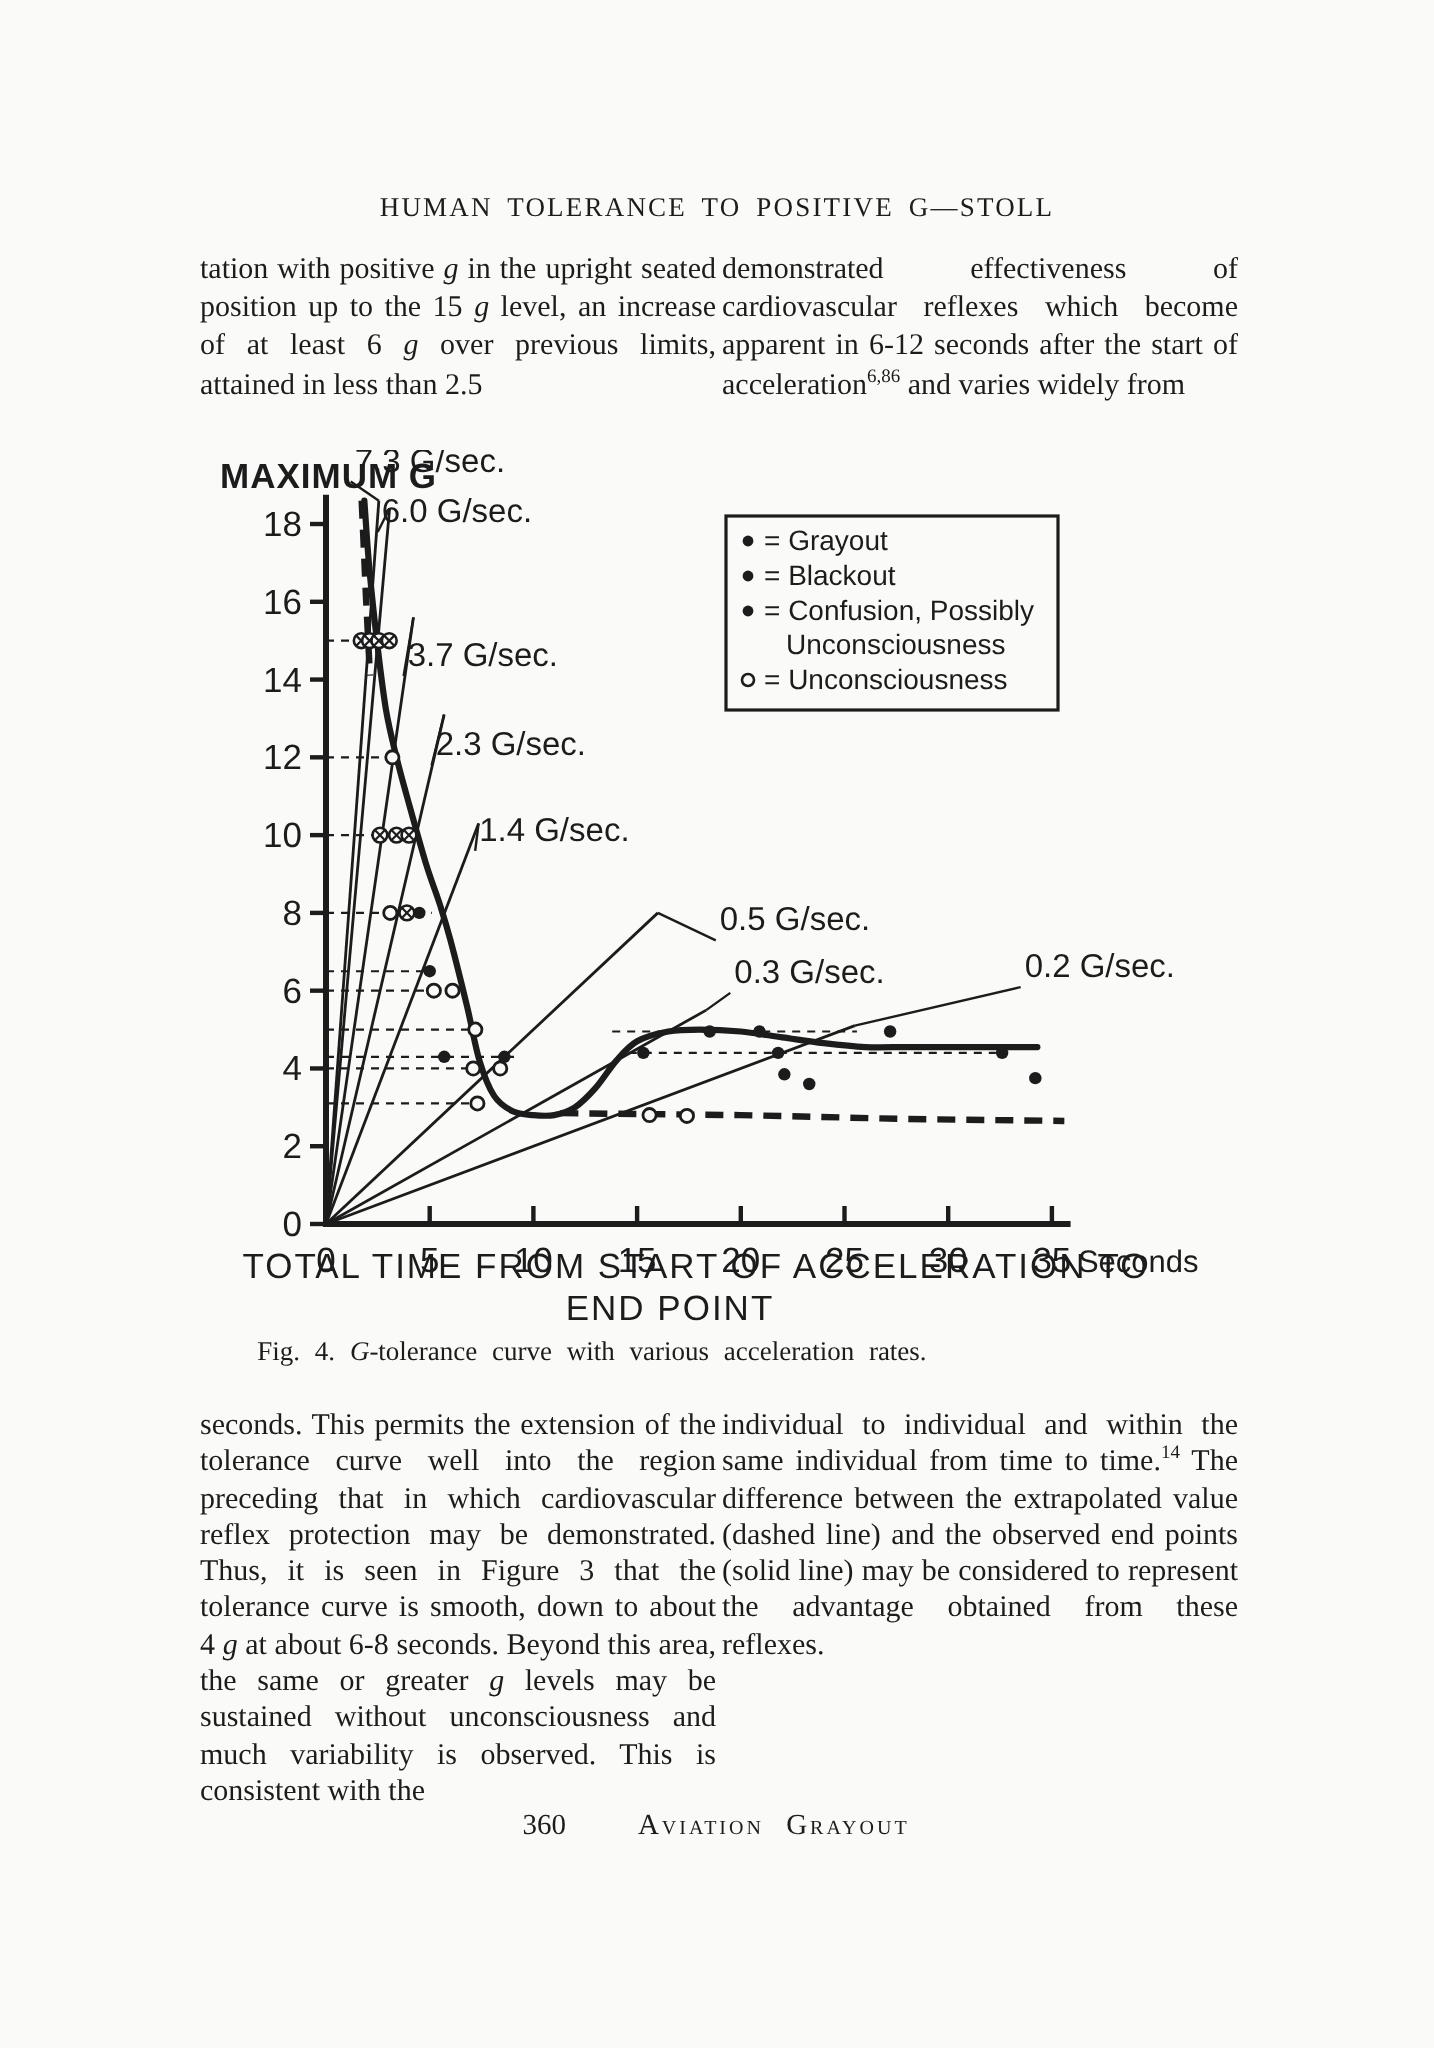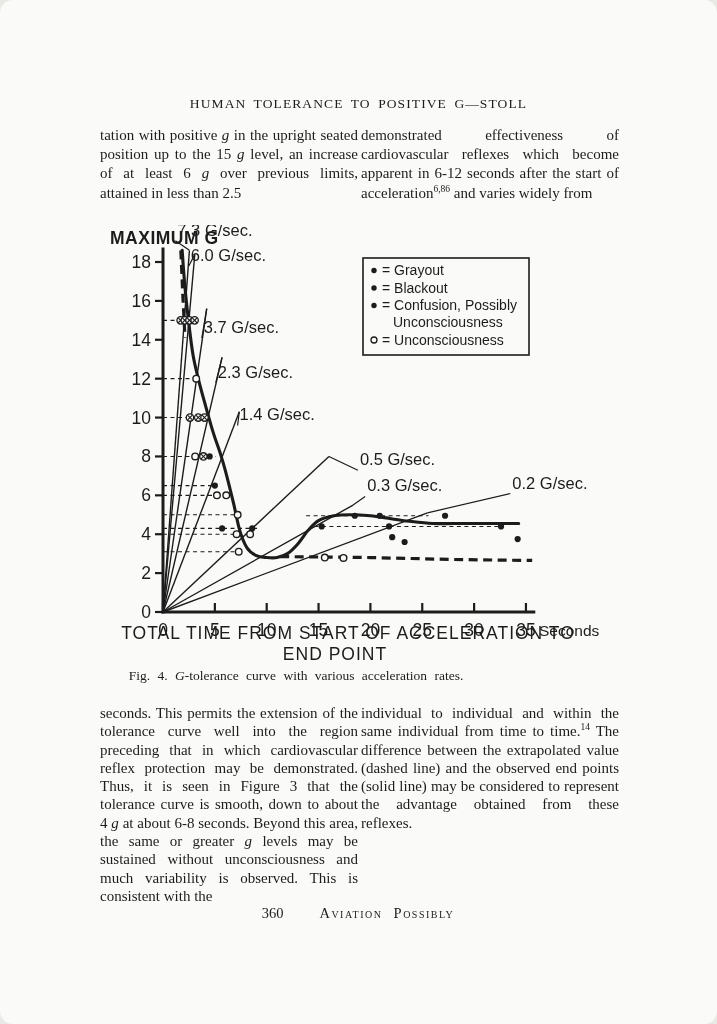--- a/index.html
+++ b/index.html
@@ -1,17 +1,17 @@
 <!DOCTYPE html>
 <html><head>
 <meta charset="utf-8">
 <style>
   html,body{margin:0;padding:0;}
   body{background:#e9e9e6;font-family:"Liberation Serif", serif;}
-  .page{position:relative;width:717px;height:1024px;background:#fafaf8;color:#1c1c1c;overflow:hidden;margin:0 auto;border-radius:13px;}
+  .page{position:relative;width:717px;height:1024px;background:#fafaf8;color:#1c1c1c;overflow:hidden;margin:0 auto;}
   .running-head{position:absolute;top:96px;left:0;width:717px;text-align:center;
     font-size:13.5px;letter-spacing:1.1px;word-spacing:3px;}
   .col{position:absolute;width:258px;font-size:15px;line-height:19.2px;text-align:justify;}
   .col p{margin:0;}
   .col p.indent{text-indent:14px;}
   .col-left{left:100px;}
   .col-right{left:361px;}
   .top-block{top:126px;}
   .bottom-block{top:704px;line-height:18.3px;}
   sup{font-size:9.5px;line-height:0;vertical-align:super;}
@@ -181,16 +181,16 @@
 
   <div class="col col-left bottom-block">
     <p>seconds. This permits the extension of the tolerance curve well into the region preceding that in which cardiovascular reflex protection may be demonstrated. Thus, it is seen in Figure 3 that the tolerance curve is smooth, down to about 4 <i>g</i> at about 6-8 seconds. Beyond this area, the same or greater <i>g</i> levels may be sustained without unconsciousness and much variability is observed. This is consistent with the</p>
   </div>
   <div class="col col-right bottom-block">
     <p>individual to individual and within the same individual from time to time.<sup>14</sup> The difference between the extrapolated value (dashed line) and the observed end points (solid line) may be considered to represent the advantage obtained from these reflexes.</p>
   </div>
 
   <div class="footer">
     <span class="page-num">360</span>
-    <span class="journal">Aviation Possibly</span>
+    <span class="journal">Aviation Grayout</span>
   </div>
 
 </div>
 
 </body></html>

